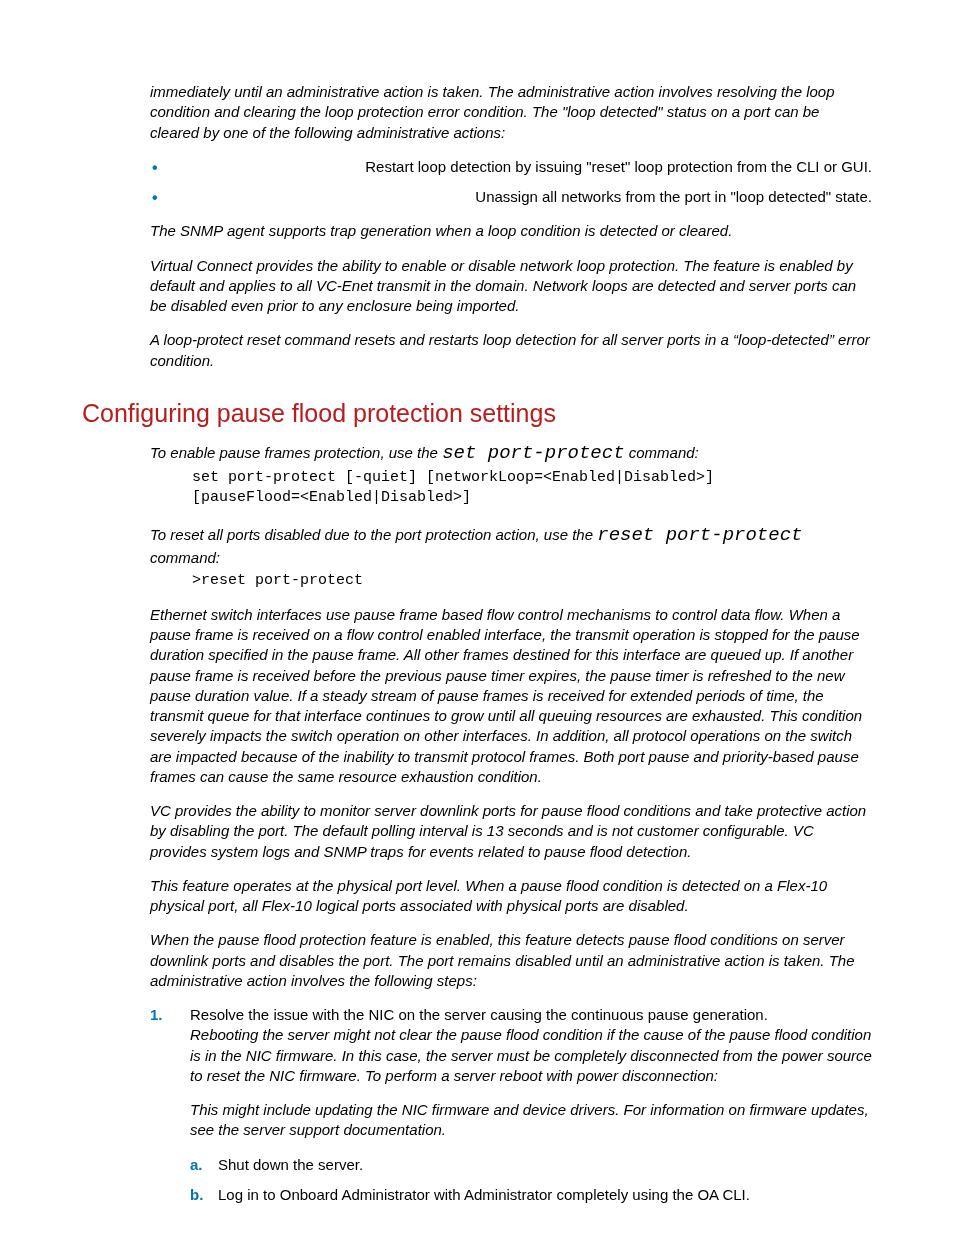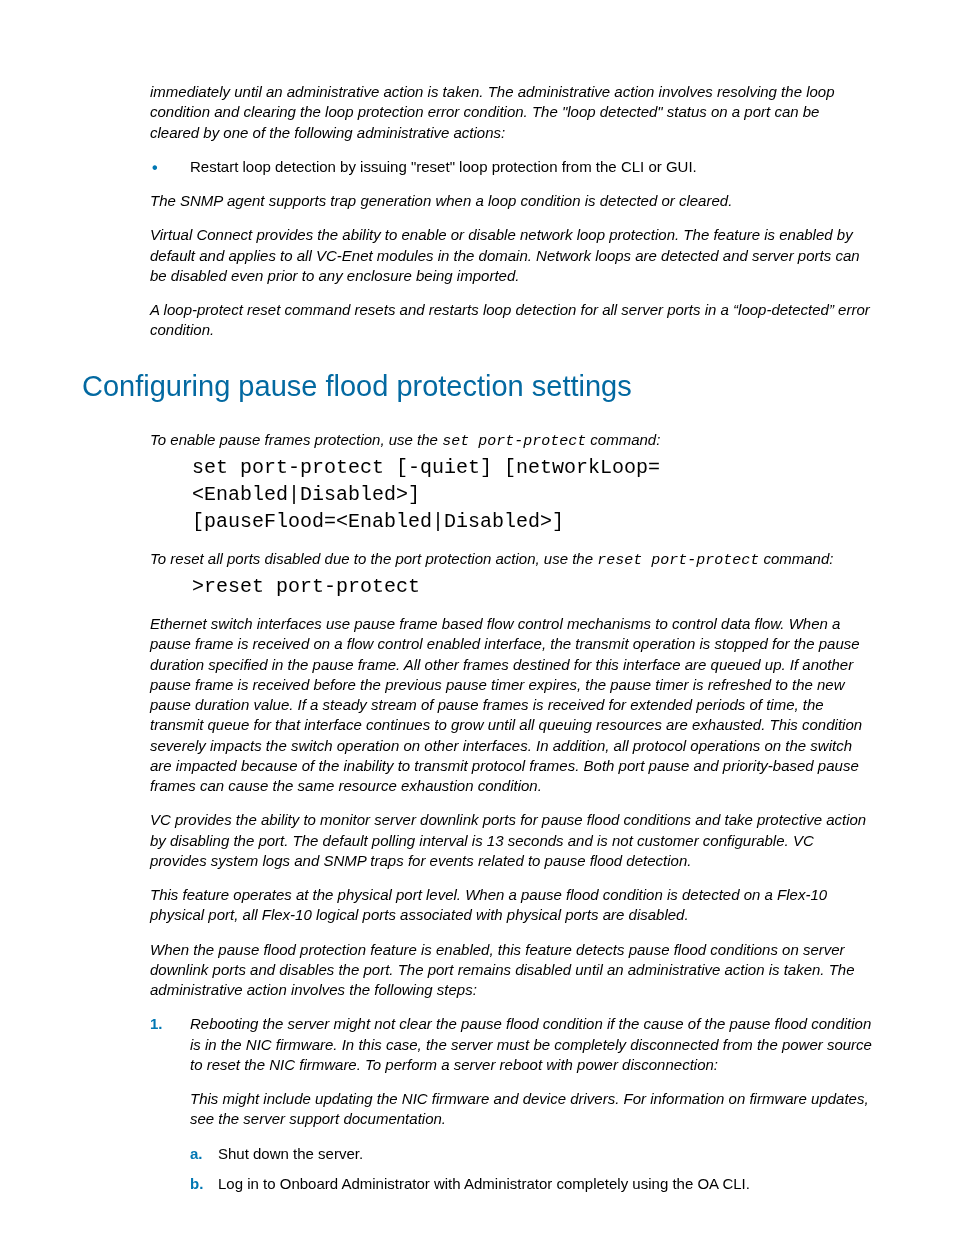--- a/index.html
+++ b/index.html
@@ -13,51 +13,52 @@
     padding: 82px 82px 60px 82px;
     width: 954px;
     box-sizing: border-box;
     background: #fff;
   }
   .indent1 { margin-left: 68px; }
   p { margin: 0 0 14px 0; font-style: italic; }
   h2 {
     font-family: "Futura", "Century Gothic", "Helvetica Neue", Arial, sans-serif;
     font-weight: 300;
-    font-size: 29px;
-    color: #0369a1;
-    margin: 26px 0 24px 0;
+    font-size: 25px;
+    color: #b91c1c;
+    margin: 26px 0 10px 0;
   }
   ul.bullets {
     list-style: none;
     padding: 0;
     margin: 0 0 14px 0;
+    text-align: right;
   }
   ul.bullets li {
     position: relative;
     padding-left: 40px;
     margin-left: 68px;
     margin-bottom: 10px;
   }
   ul.bullets li::before {
     content: "•";
     position: absolute;
     left: 2px;
     top: 0;
     color: #0077b3;
     font-size: 16px;
     font-weight: bold;
   }
   .mono {
     font-family: "Courier New", Courier, monospace;
-    font-size: 15px;
+    font-size: 19px;
   }
   pre.codeblock {
     font-family: "Courier New", Courier, monospace;
-    font-size: 20px;
+    font-size: 15px;
     margin: 2px 0 14px 110px;
     white-space: pre-wrap;
     line-height: 1.35;
   }
   ol.numlist {
     list-style: none;
     padding: 0;
     margin: 0 0 14px 0;
   }
   ol.numlist > li {
@@ -91,24 +92,25 @@
     font-weight: 600;
   }
 </style>
 </head>
 <body>
 
 <p class="indent1">immediately until an administrative action is taken. The administrative action involves resolving the loop condition and clearing the loop protection error condition. The "loop detected" status on a port can be cleared by one of the following administrative actions:</p>
 
 <ul class="bullets">
   <li>Restart loop detection by issuing "reset" loop protection from the CLI or GUI.</li>
+  <li>Unassign all networks from the port in "loop detected" state.</li>
 </ul>
 
 <p class="indent1">The SNMP agent supports trap generation when a loop condition is detected or cleared.</p>
-<p class="indent1">Virtual Connect provides the ability to enable or disable network loop protection. The feature is enabled by default and applies to all VC-Enet modules in the domain. Network loops are detected and server ports can be disabled even prior to any enclosure being imported.</p>
+<p class="indent1">Virtual Connect provides the ability to enable or disable network loop protection. The feature is enabled by default and applies to all VC-Enet transmit in the domain. Network loops are detected and server ports can be disabled even prior to any enclosure being imported.</p>
 <p class="indent1">A loop-protect reset command resets and restarts loop detection for all server ports in a “loop-detected” error condition.</p>
 
 <h2>Configuring pause flood protection settings</h2>
 
 <p class="indent1" style="margin-bottom:2px;">
   <span>To enable pause frames protection, use the </span><span class="mono">set port-protect</span><span> command:</span>
 </p>
 <pre class="codeblock">set port-protect [-quiet] [networkLoop=&lt;Enabled|Disabled&gt;]
 [pauseFlood=&lt;Enabled|Disabled&gt;]</pre>
 
@@ -118,20 +120,21 @@
 <pre class="codeblock">&gt;reset port-protect</pre>
 
 <p class="indent1">Ethernet switch interfaces use pause frame based flow control mechanisms to control data flow. When a pause frame is received on a flow control enabled interface, the transmit operation is stopped for the pause duration specified in the pause frame. All other frames destined for this interface are queued up. If another pause frame is received before the previous pause timer expires, the pause timer is refreshed to the new pause duration value. If a steady stream of pause frames is received for extended periods of time, the transmit queue for that interface continues to grow until all queuing resources are exhausted. This condition severely impacts the switch operation on other interfaces. In addition, all protocol operations on the switch are impacted because of the inability to transmit protocol frames. Both port pause and priority-based pause frames can cause the same resource exhaustion condition.</p>
 <p class="indent1">VC provides the ability to monitor server downlink ports for pause flood conditions and take protective action by disabling the port. The default polling interval is 13 seconds and is not customer configurable. VC provides system logs and SNMP traps for events related to pause flood detection.</p>
 <p class="indent1">This feature operates at the physical port level. When a pause flood condition is detected on a Flex-10 physical port, all Flex-10 logical ports associated with physical ports are disabled.</p>
 <p class="indent1">When the pause flood protection feature is enabled, this feature detects pause flood conditions on server downlink ports and disables the port. The port remains disabled until an administrative action is taken. The administrative action involves the following steps:</p>
 
 <ol class="numlist">
   <li>
     <span class="marker">1.</span>
+    <span>Resolve the issue with the NIC on the server causing the continuous pause generation.</span>
     <p>Rebooting the server might not clear the pause flood condition if the cause of the pause flood condition is in the NIC firmware. In this case, the server must be completely disconnected from the power source to reset the NIC firmware. To perform a server reboot with power disconnection:</p>
     <p style="margin-top:14px;">This might include updating the NIC firmware and device drivers. For information on firmware updates, see the server support documentation.</p>
     <ol class="sublist">
       <li>
         <span class="marker">a.</span>
         <span>Shut down the server.</span>
       </li>
       <li>
         <span class="marker">b.</span>
         <span>Log in to Onboard Administrator with Administrator completely using the OA CLI.</span>

